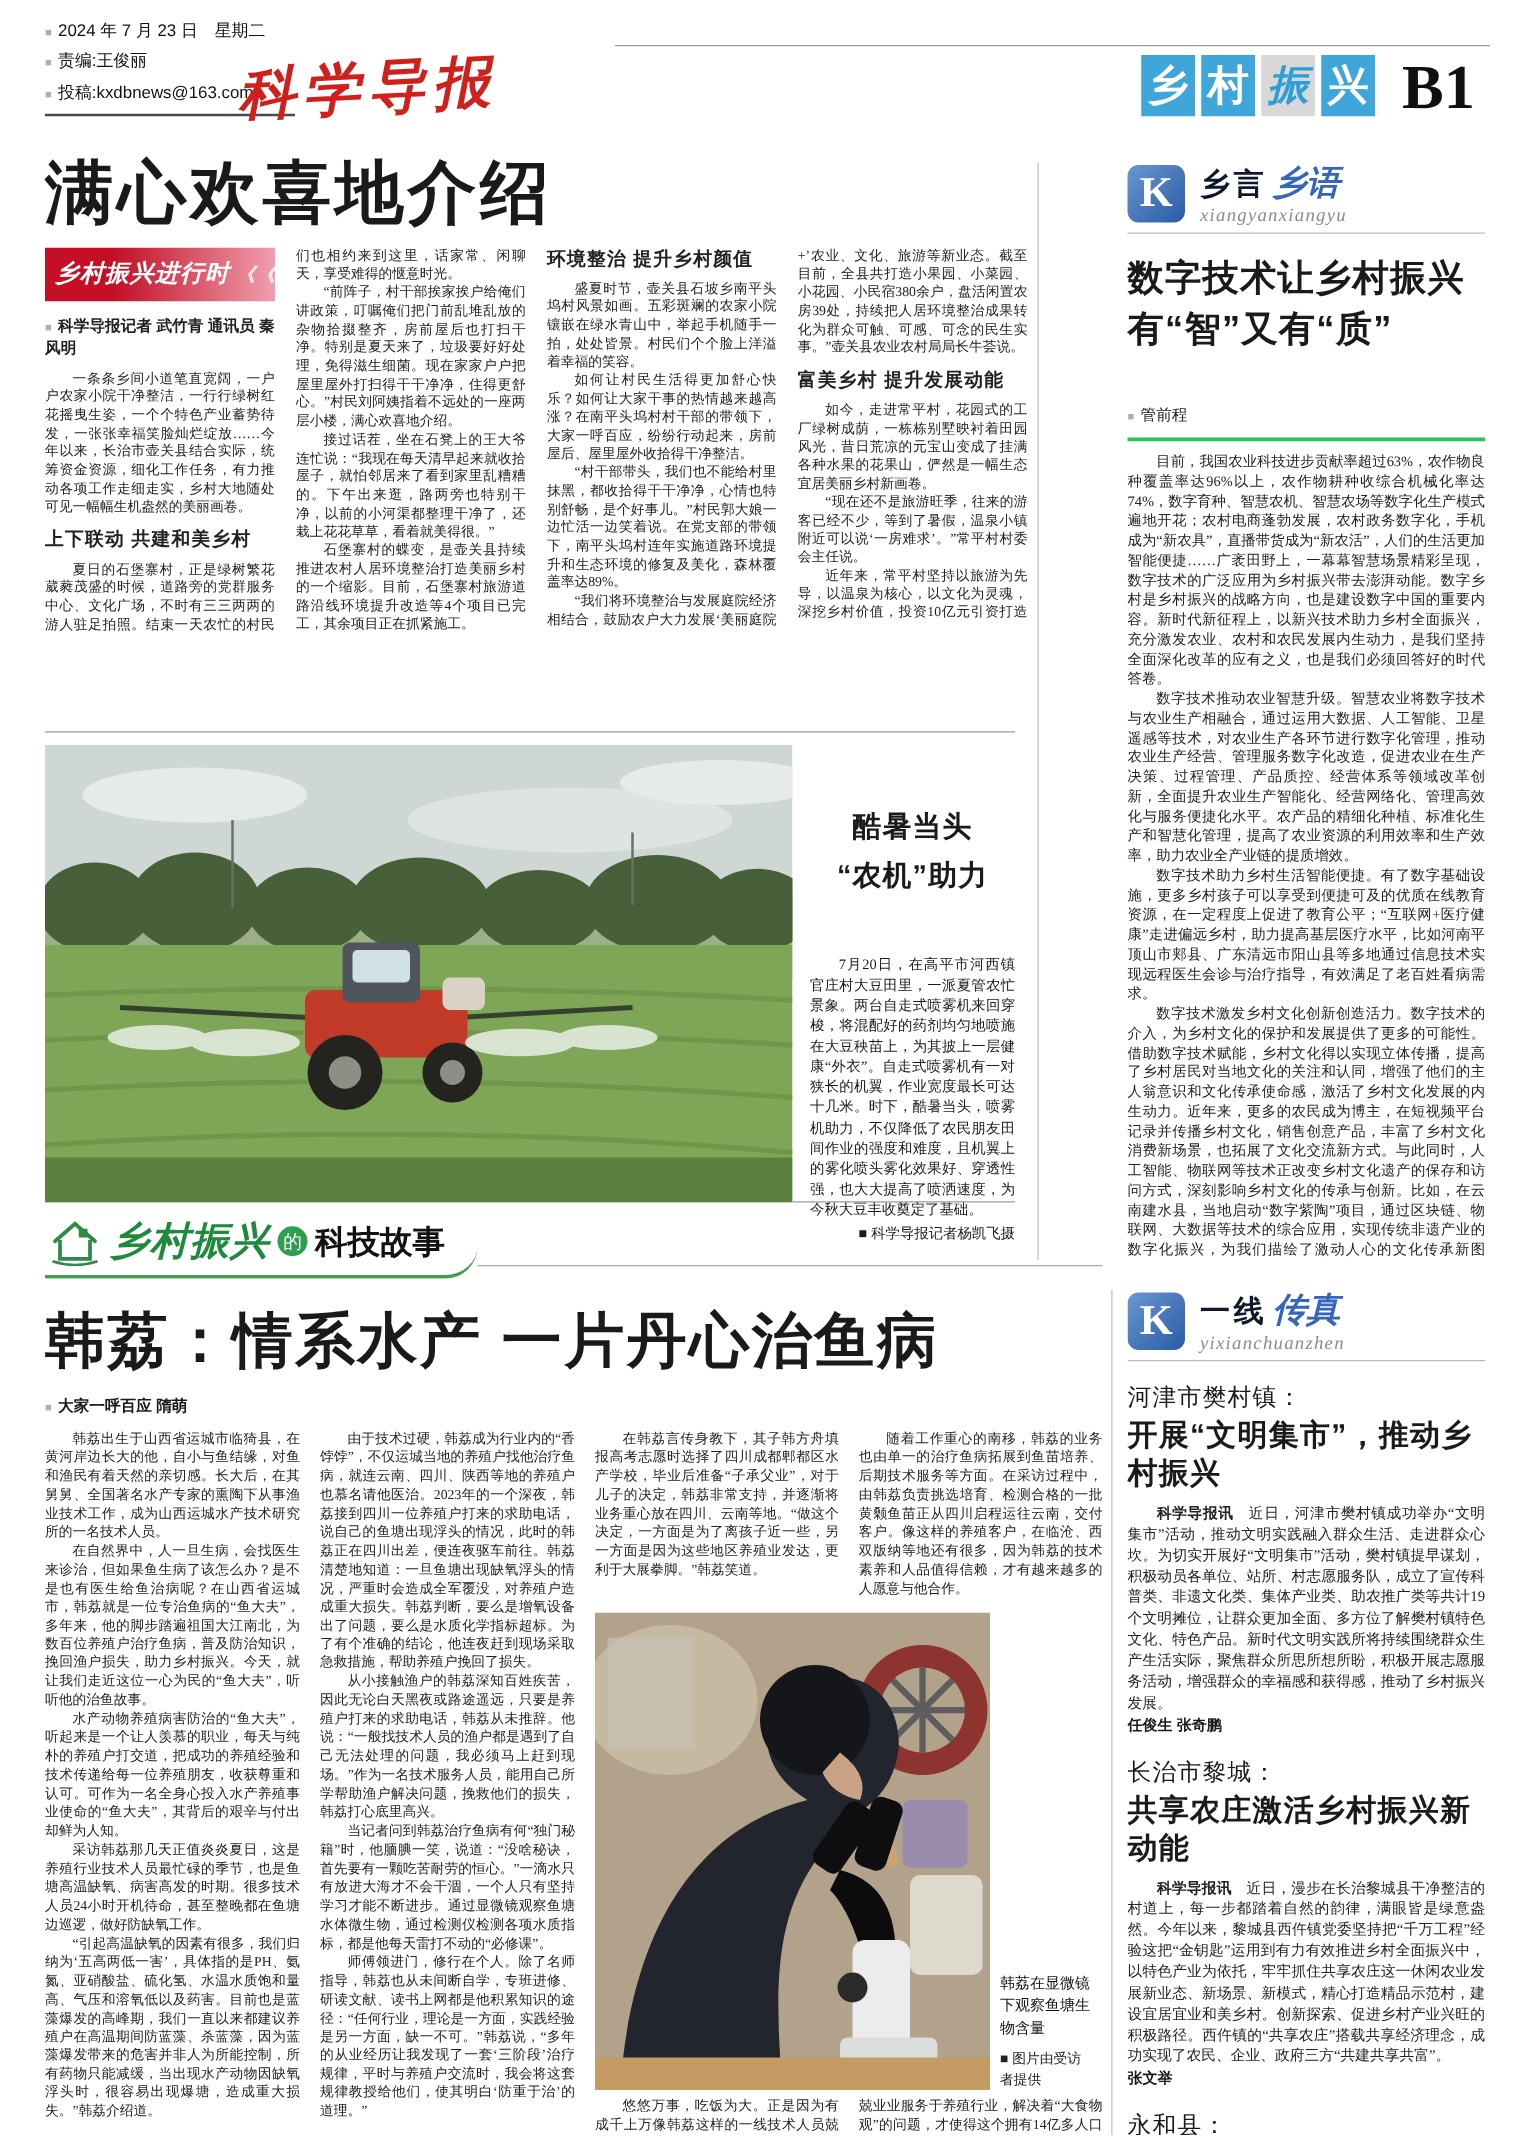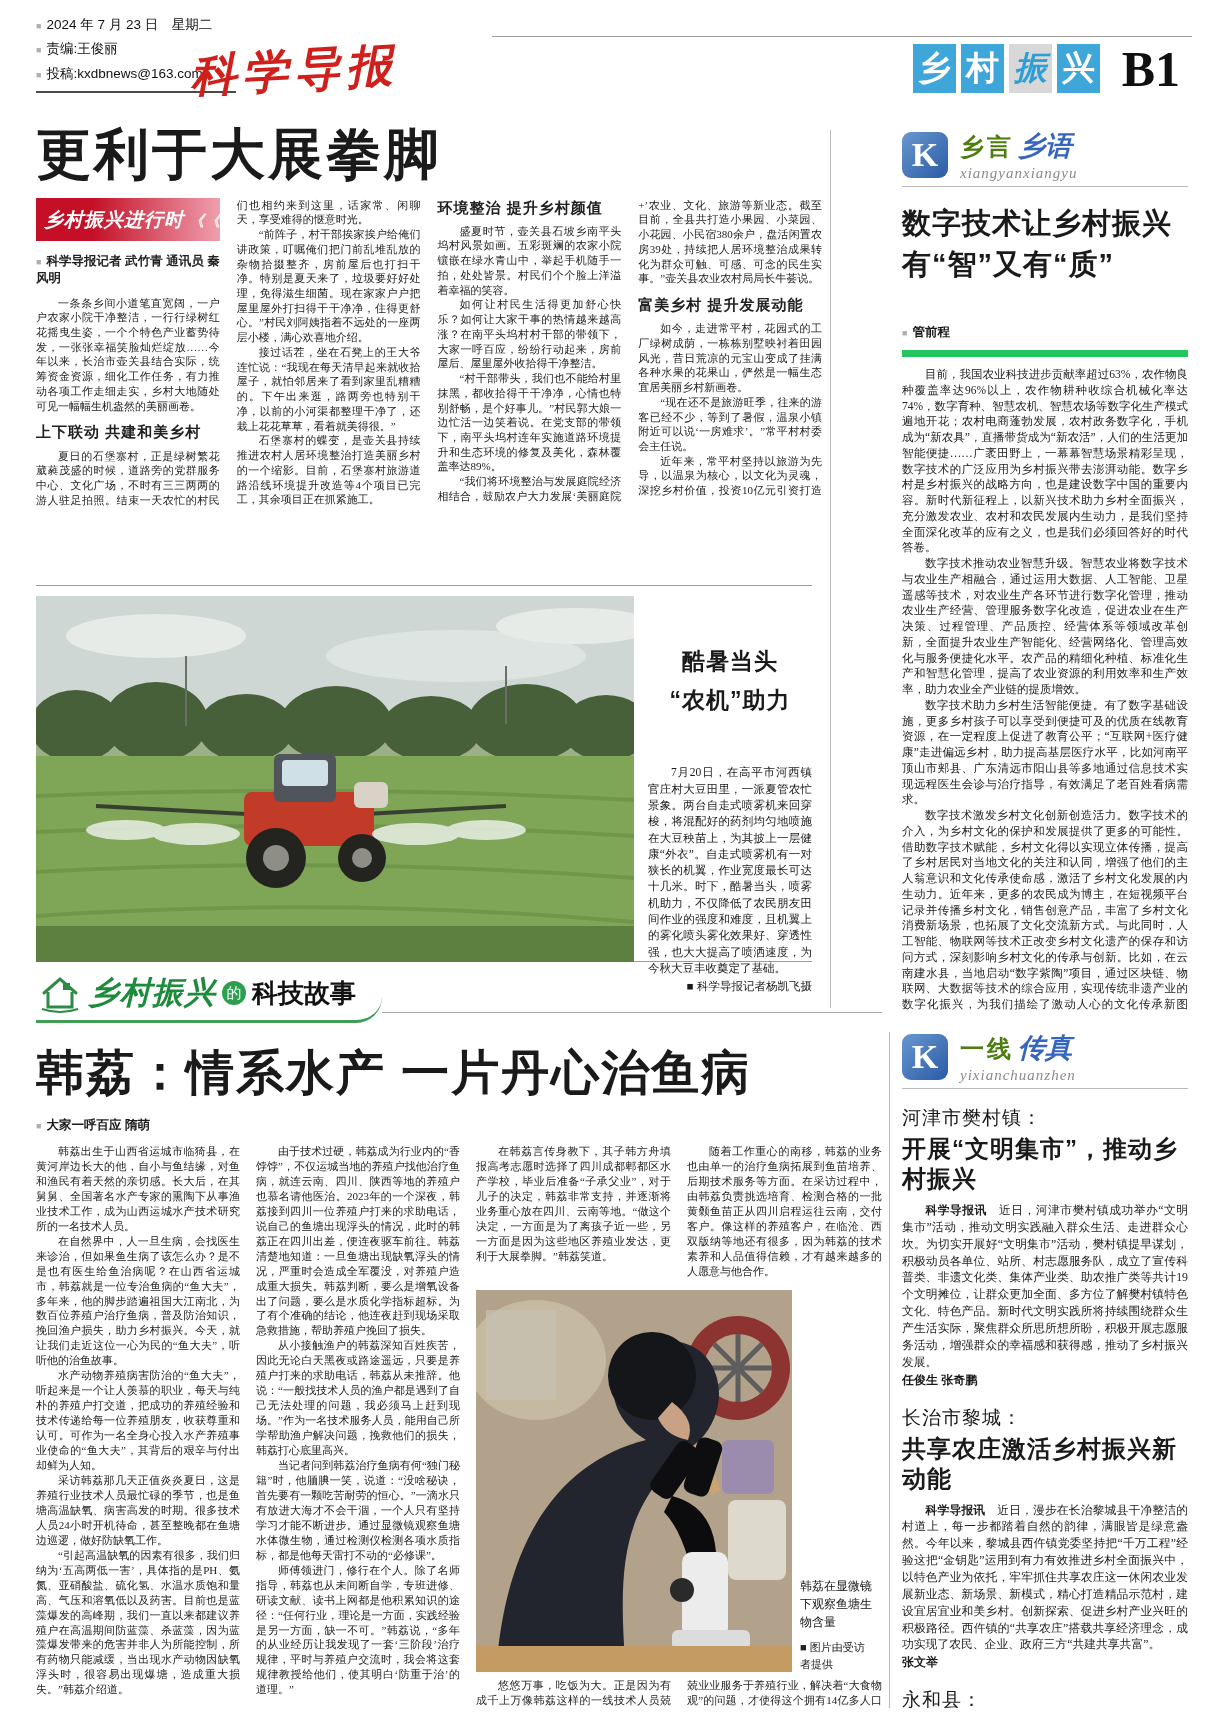--- a/index.html
+++ b/index.html
@@ -66,27 +66,27 @@
                 font-size:12px;line-height:1.5;color:#111;}
   .photo2-credit{margin-top:8px;font-size:11px;color:#222;}
   .story-right-bottom{column-count:2;column-gap:16px;height:32px;overflow:hidden;margin-top:6px;}
   
   .rail{position:absolute;left:902px;top:128px;width:286px;}
   .badge-row{display:flex;align-items:center;border-bottom:1px solid #bbb;padding-bottom:4px;}
   .kbox{width:46px;height:46px;border-radius:9px;background:linear-gradient(135deg,#6a97d0,#2a5ba5);
         color:#fff;font-family:"Liberation Serif",serif;font-weight:bold;font-size:34px;
         display:flex;align-items:center;justify-content:center;flex:none;}
   .badge-names{margin-left:12px;}
-  .name-plain{font-size:24px;font-weight:bold;color:#4d7c0f;letter-spacing:3px;}
+  .name-plain{font-size:24px;font-weight:bold;color:#0f172a;letter-spacing:3px;}
   .name-script{font-size:27px;font-weight:bold;font-style:italic;color:#3566bb;
                font-family:"Liberation Serif",serif;margin-left:4px;}
   .pinyin{font-family:"Liberation Serif",serif;font-style:italic;color:#8a8a8a;font-size:15px;
           letter-spacing:1px;margin-top:1px;}
   .essay-title{font-size:29px;font-weight:bold;line-height:1.4;letter-spacing:1px;margin:16px 0 12px;}
-  .essay-byline{font-size:12.5px;font-weight:bold;padding-bottom:9px;border-bottom:7px solid #22c55e;margin-bottom:10px;margin-top:40px;}
+  .essay-byline{font-size:12.5px;font-weight:normal;padding-bottom:9px;border-bottom:3px solid #22c55e;margin-bottom:10px;margin-top:40px;}
   .essay-body{font-family:"Liberation Serif",serif;font-size:11.5px;line-height:1.37;text-align:justify;
               height:646px;overflow:hidden;color:#222;}
   .essay-body p{margin:0;text-indent:2em;}
   .rail2{position:absolute;left:902px;top:1030px;width:286px;height:678px;overflow:hidden;}
   .brief-kicker{font-size:19px;margin:16px 0 3px;letter-spacing:1px;}
   .brief-title{font-size:24px;font-weight:bold;letter-spacing:1px;line-height:1.25;}
   .brief-body{margin-top:8px;font-size:11.8px;line-height:1.43;text-align:justify;
               font-family:"Liberation Serif",serif;color:#222;text-indent:2em;}
   .brief-body .lead-word{font-weight:bold;font-family:"Liberation Sans",sans-serif;}
   .brief-authors{text-align:left;font-weight:bold;font-size:12px;margin-top:1px;}
@@ -108,21 +108,21 @@
     <div class="tag">村</div>
     <div class="tag script">振</div>
     <div class="tag">兴</div>
   </div>
   <div class="page-no">B1</div>
 
   <div class="vline1"></div>
   <div class="vline2"></div>
 
   <div class="lead">
-    <div class="lead-title">更利于大展拳脚</div>
+    <div class="lead-title">满心欢喜地介绍</div>
     <div class="lead-body">
       <div class="banner"><span>乡村振兴进行时</span><span class="marks">《《《</span></div>
       <div class="lead-byline"><span class="sq">■</span><span>科学导报记者 武竹青 通讯员 秦风明</span></div>
       <p>一条条乡间小道笔直宽阔，一户户农家小院干净整洁，一行行绿树红花摇曳生姿，一个个特色产业蓄势待发，一张张幸福笑脸灿烂绽放……今年以来，长治市壶关县结合实际，统筹资金资源，细化工作任务，有力推动各项工作走细走实，乡村大地随处可见一幅幅生机盎然的美丽画卷。</p>
       <h4>上下联动 共建和美乡村</h4>
       <p>夏日的石堡寨村，正是绿树繁花葳蕤茂盛的时候，道路旁的党群服务中心、文化广场，不时有三三两两的游人驻足拍照。结束一天农忙的村民们也相约来到这里，话家常、闲聊天，享受难得的惬意时光。</p>
       <p>“前阵子，村干部挨家挨户给俺们讲政策，叮嘱俺们把门前乱堆乱放的杂物拾掇整齐，房前屋后也打扫干净。特别是夏天来了，垃圾要好好处理，免得滋生细菌。现在家家户户把屋里屋外打扫得干干净净，住得更舒心。”村民刘阿姨指着不远处的一座两层小楼，满心欢喜地介绍。</p>
       <p>接过话茬，坐在石凳上的王大爷连忙说：“我现在每天清早起来就收拾屋子，就怕邻居来了看到家里乱糟糟的。下午出来逛，路两旁也特别干净，以前的小河渠都整理干净了，还栽上花花草草，看着就美得很。”</p>
       <p>石堡寨村的蝶变，是壶关县持续推进农村人居环境整治打造美丽乡村的一个缩影。目前，石堡寨村旅游道路沿线环境提升改造等4个项目已完工，其余项目正在抓紧施工。</p>
       <h4>环境整治 提升乡村颜值</h4>

